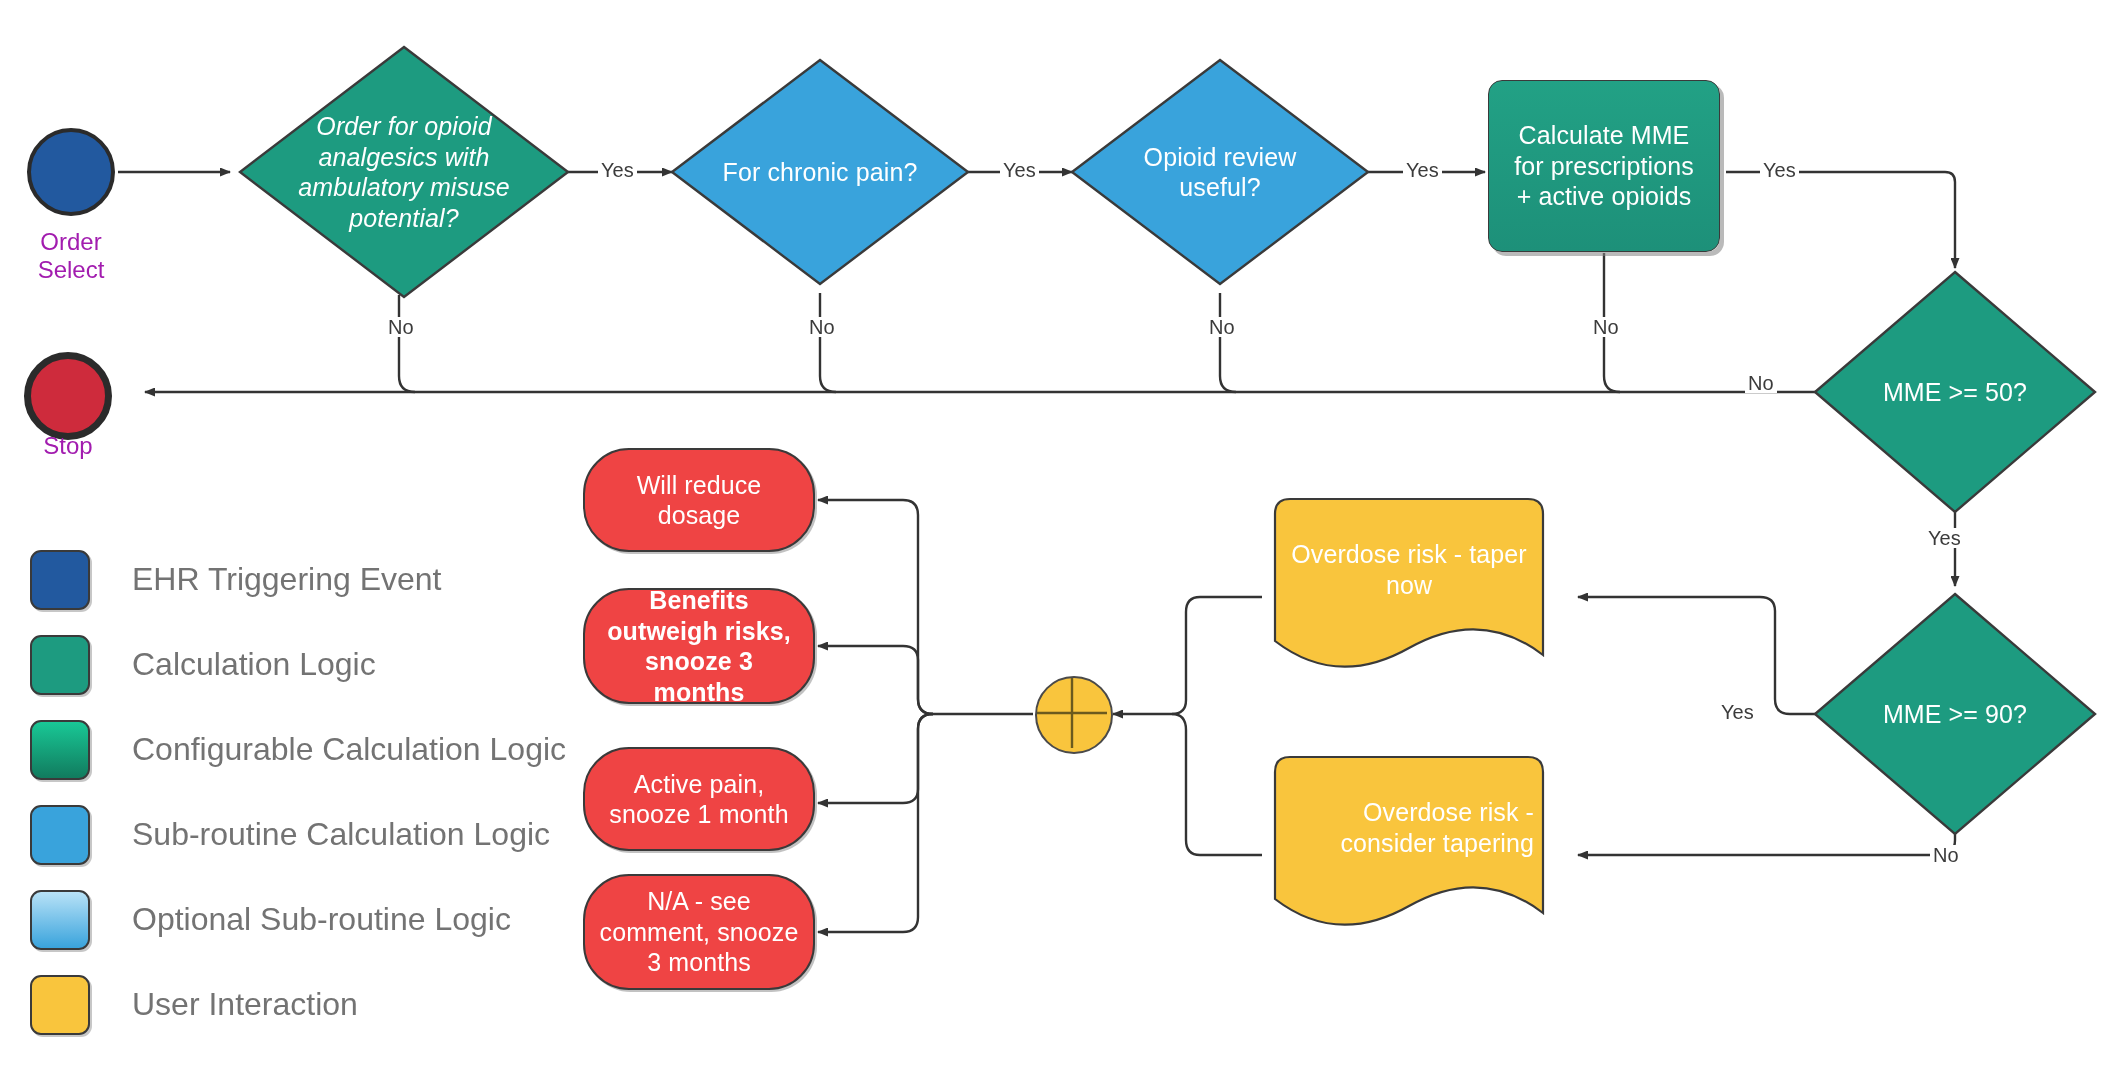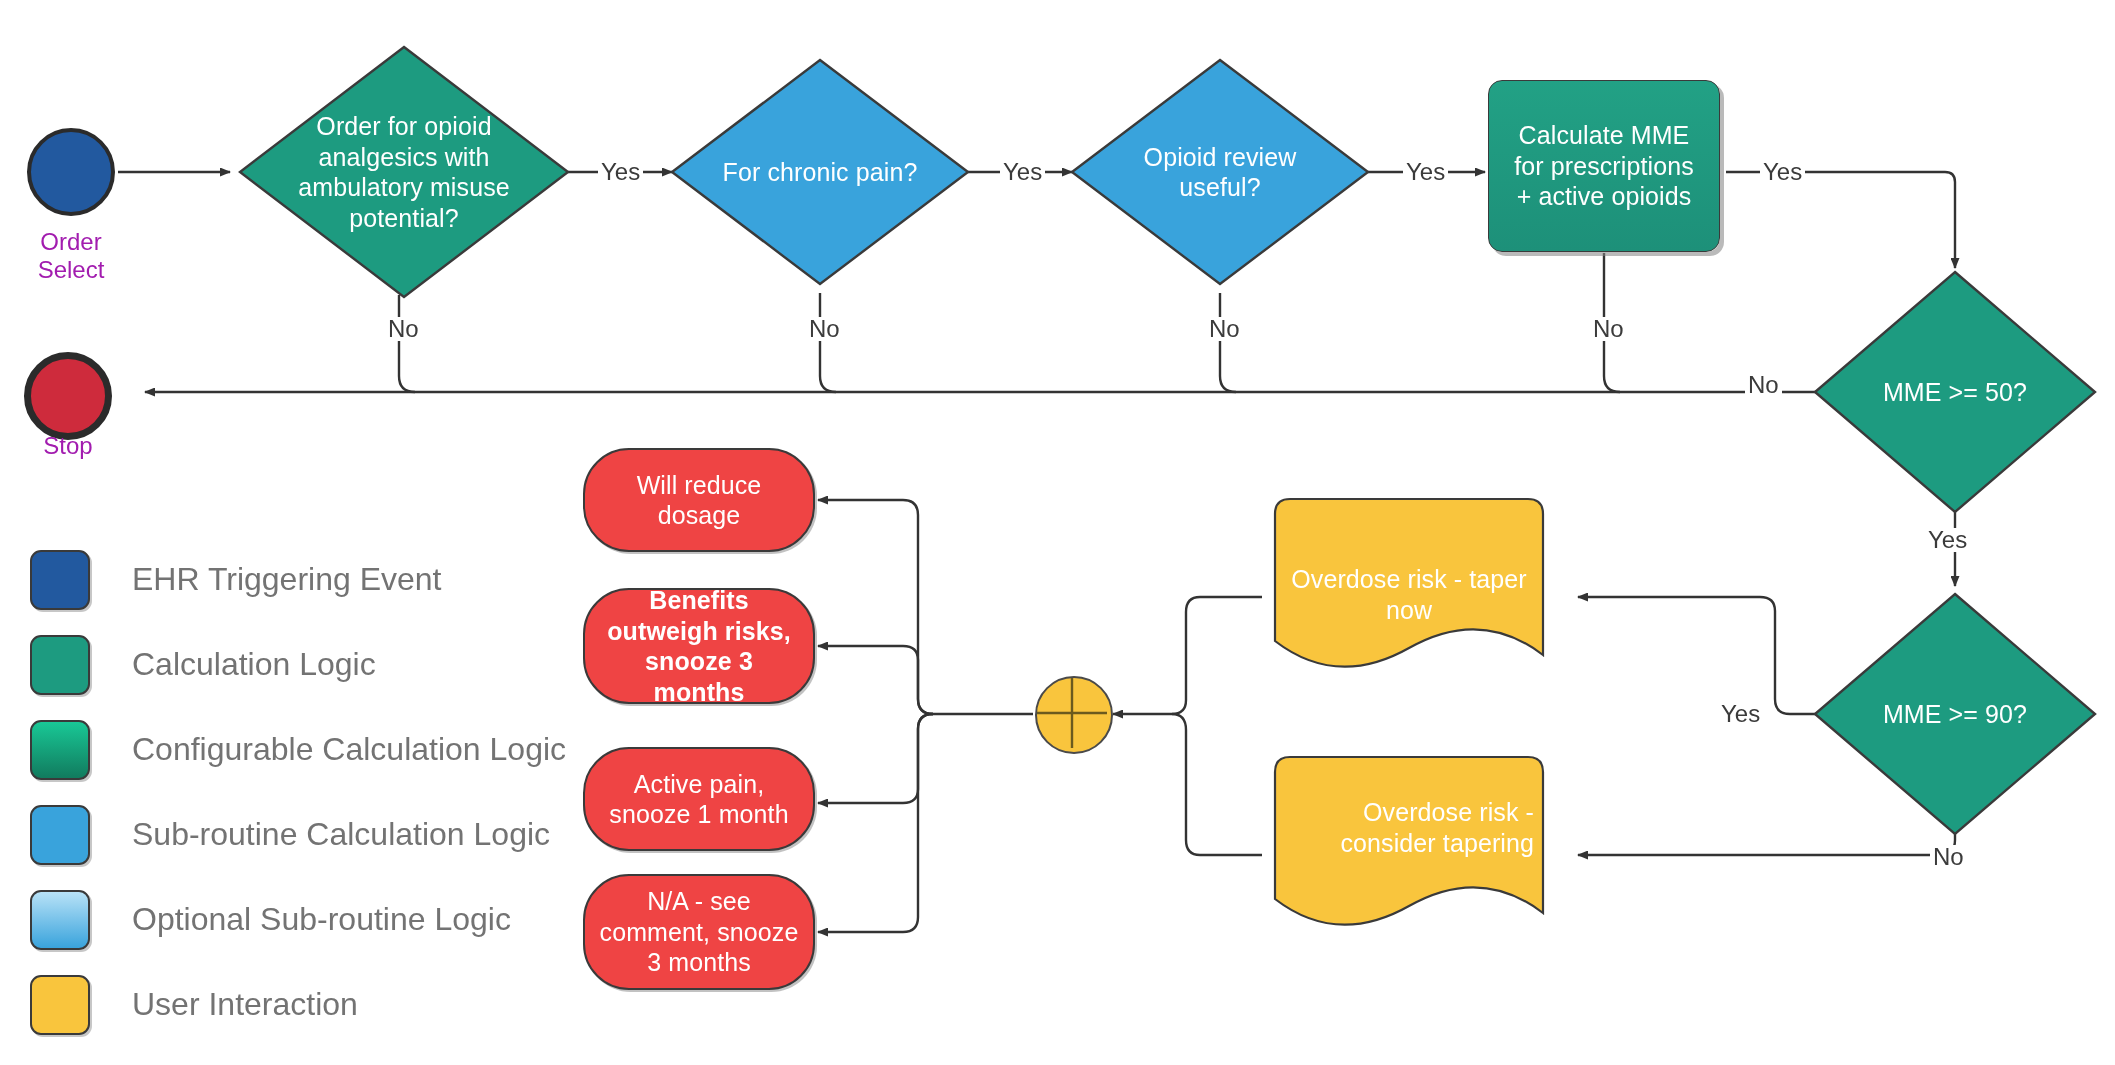--- a/index.html
+++ b/index.html
@@ -97,21 +97,21 @@
   .junction {
     position: absolute;
     border-radius: 50%;
     background: #F9C53D;
     border: 2px solid #4a4a4a;
   }
   
   .elabel {
     position: absolute;
     color: #3b3b3b;
-    font-size: 24px;
+    font-size: 20px;
     background: #ffffff;
     padding: 0 3px;
     white-space: nowrap;
     line-height: 1;
   }
   
   #legend {
     position: absolute;
     left: 30px;
     top: 537px;
@@ -216,21 +216,21 @@
   <div class="node circ start" style="left:27px; top:128px; width:88px; height:88px;"></div>
   <div class="term-caption" style="left:7px; top:228px; width:128px;">
     <div>Order</div>
     <div>Select</div>
   </div>
 
   <div class="node circ stop" style="left:24px; top:352px; width:88px; height:88px;"></div>
   <div class="term-caption" style="left:7px; top:432px; width:122px;">Stop</div>
 
   <div class="node diamond" style="left:240px; top:47px; width:328px; height:250px;">
-    <span class="dia-label" style="max-width:215px;">Order for opioid analgesics with ambulatory misuse potential?</span>
+    <span class="dia-label" style="max-width:215px;font-style:italic;">Order for opioid analgesics with ambulatory misuse potential?</span>
   </div>
 
   <div class="node diamond" style="left:672px; top:60px; width:296px; height:224px;">
     <span class="dia-label" style="max-width:230px;">For chronic pain?</span>
   </div>
 
   <div class="node diamond" style="left:1072px; top:60px; width:296px; height:224px;">
     <span class="dia-label" style="max-width:185px;">Opioid review useful?</span>
   </div>
 
@@ -255,21 +255,21 @@
   </div>
 
   <div class="node pill" style="left:583px; top:747px; width:232px; height:104px;">
     <span>Active pain, snooze 1 month</span>
   </div>
 
   <div class="node pill" style="left:583px; top:874px; width:232px; height:116px;">
     <span>N/A - see comment, snooze 3 months</span>
   </div>
 
-  <div class="node docnode" style="left:1275px; top:524px; width:268px; height:175px;">
+  <div class="node docnode" style="left:1275px; top:499px; width:268px; height:175px;">
     <span class="doc-label" style="max-width:250px;">Overdose risk - taper now</span>
   </div>
 
   <div class="node docnode" style="left:1275px; top:757px; width:268px; height:175px;">
     <span class="doc-label" style="max-width:250px;text-align:right;">Overdose risk - consider tapering</span>
   </div>
 
   <div class="junction" style="left:1035px; top:676px; width:74px; height:74px;">
     <svg width="70" height="70" viewBox="0 0 70 70" style="display:block;">
       <line x1="35" y1="0" x2="35" y2="70" stroke="#6b5a1e" stroke-width="2.4"></line>

